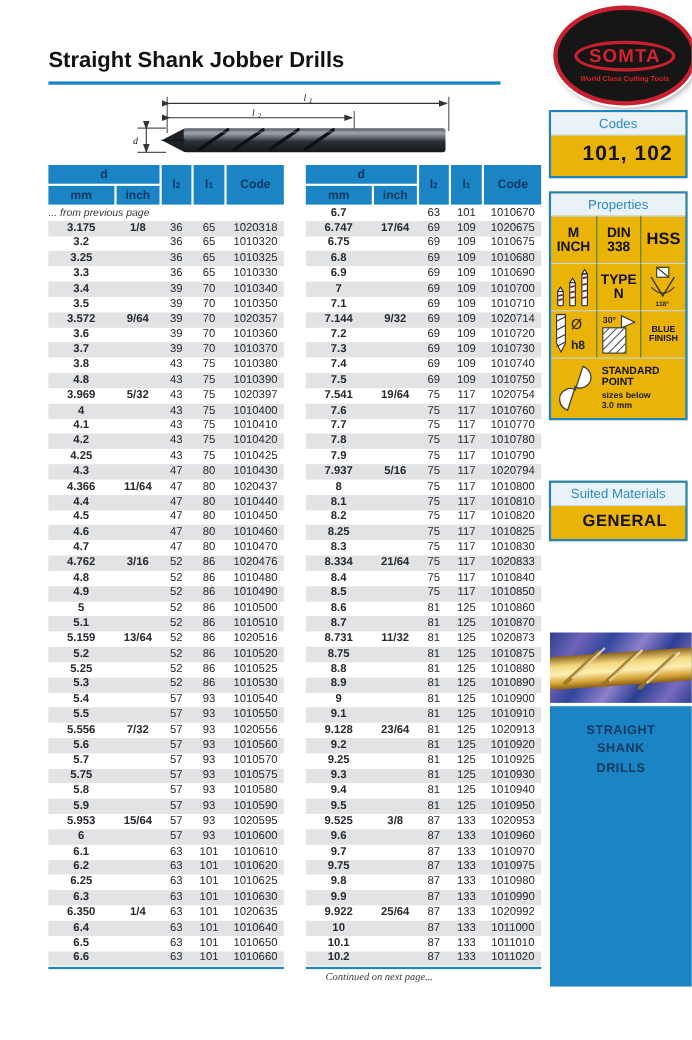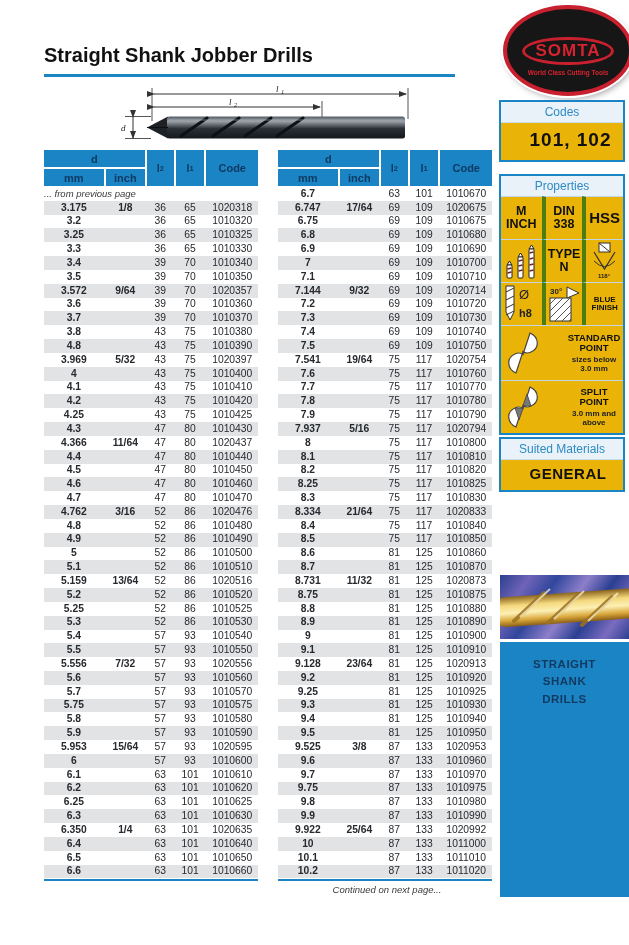--- a/index.html
+++ b/index.html
@@ -36,38 +36,38 @@
   .th-code{grid-column:5;grid-row:1/3;}
   .rows{margin-top:1px;}
   .trow{display:grid;grid-template-columns:29fr 19fr 13fr 14fr 25fr;column-gap:2px;
         height:13.84px;align-items:center;}
   .trow.shade{background:#e2e3e5;}
   .tc{font-size:10.3px;color:#26292e;text-align:center;line-height:1;white-space:nowrap;}
   .tc.c0,.tc.c1{font-weight:bold;}
   .note-row{height:13.84px;display:flex;align-items:center;}
   .note{font-size:9.5px;font-style:italic;color:#3a3a3a;}
   .tbl-rule{height:2.5px;background:#1b84c4;margin-top:0.5px;}
-  .note-next{position:absolute;left:280px;top:884px;width:214px;text-align:center;
-             font-size:9.5px;font-style:italic;color:#3a3a3a;}
+  .note-next{position:absolute;left:296px;top:884px;width:214px;text-align:left;
+             font-size:9.5px;font-style:italic;color:#3a3a3a;font-family:Liberation Serif, serif;}
 
   
   .panel{position:absolute;left:499px;width:126px;border:2.5px solid #1b84c4;background:#eab308;box-sizing:border-box;}
   .panel-title{background:#e9f2f9;color:#2d8ac5;font-size:12px;text-align:center;
                padding:3px 0 3px 0;border-bottom:1px solid #c9dcea;}
   .codes-panel{top:100px;height:62px;}
   .codes-value{font-size:19px;font-weight:bold;color:#111;text-align:center;padding-top:6px;letter-spacing:1px;padding-left:17px;}
   .props-panel{top:174px;}
   .pgrid{display:grid;grid-template-columns:1fr 1fr 1fr;}
-  .pcell{border-top:1px solid #c2d6e6;border-left:4px solid #4d7c0f;min-height:42px;
+  .pcell{border-top:1px solid #c2d6e6;border-left:1px solid #4d7c0f;min-height:42px;
          display:flex;align-items:center;justify-content:center;text-align:center;}
   .pcell:nth-child(3n+1){border-left:none;}
   .ptxt{font-weight:bold;color:#111;font-size:12.5px;line-height:1.05;white-space:pre-line;}
   .ptxt.big{font-size:15px;} .ptxt.small{font-size:8px;}
   .pwide{border-top:1px solid #c2d6e6;display:flex;align-items:center;padding:3px 2px;}
-  .pw-text{flex:1;text-align:center;margin-left:20px;}
+  .pw-text{flex:1;}
   .pw-title{font-weight:bold;font-size:9.5px;color:#111;white-space:pre-line;line-height:1.1;}
   .pw-sub{font-weight:bold;font-size:8px;color:#222;white-space:pre-line;line-height:1.15;margin-top:1px;}
   .suited-panel{top:437px;height:55px;}
   .suited-value{font-size:15px;font-weight:bold;color:#111;text-align:center;padding-top:5px;letter-spacing:.5px;padding-left:12px;}
 
   .photo{position:absolute;left:500px;top:575px;width:129px;height:64px;overflow:hidden;
          background:linear-gradient(125deg,#2c3f8f 0%,#6f63b8 18%,#31479c 34%,#8d7fca 52%,#2b3f92 68%,#7a6cc0 85%,#2c3f8f 100%);}
   .side-tab{position:absolute;left:500px;top:642px;width:129px;height:303px;background:#1b84c4;}
   .side-tab-label{margin-top:14px;text-align:center;font-weight:bold;font-size:11.5px;
                   color:#12395f;white-space:pre-line;line-height:1.5;letter-spacing:.5px;}
@@ -988,32 +988,20 @@
         <line x1="20" y1="22.5" x2="20" y2="25.5" stroke="#444"></line>
       </svg>
       <div class="pw-text">
         <div class="pw-title">STANDARD
 POINT</div>
         <div class="pw-sub">sizes below
 3.0 mm</div>
       </div>
     </div>
 
-    <div class="pwide">
-      <svg width="44" height="46" viewBox="0 0 44 46">
-        <path d="M27,3 C36,7 37,18 28,22 C25,23.5 22,23 20,21.5 L13,43 C4,39 3,28 12,24 C15,22.5 18,23 20,24.5 Z" fill="#fff" stroke="#444" stroke-width="1.2"></path>
-        <polygon points="20,21.5 28,22 24,10" fill="#777" stroke="#444" stroke-width="0.8"></polygon>
-        <polygon points="20,24.5 12,24 16,36" fill="#777" stroke="#444" stroke-width="0.8"></polygon>
-      </svg>
-      <div class="pw-text">
-        <div class="pw-title">SPLIT POINT</div>
-        <div class="pw-sub">3.0 mm and
-above</div>
-      </div>
-    </div>
   </div>
 
   <div class="panel suited-panel">
     <div class="panel-title">Suited Materials</div>
     <div class="suited-value">GENERAL</div>
   </div>
 
   <div class="photo">
     <svg width="129" height="64" viewBox="0 0 129 64">
       <defs>

